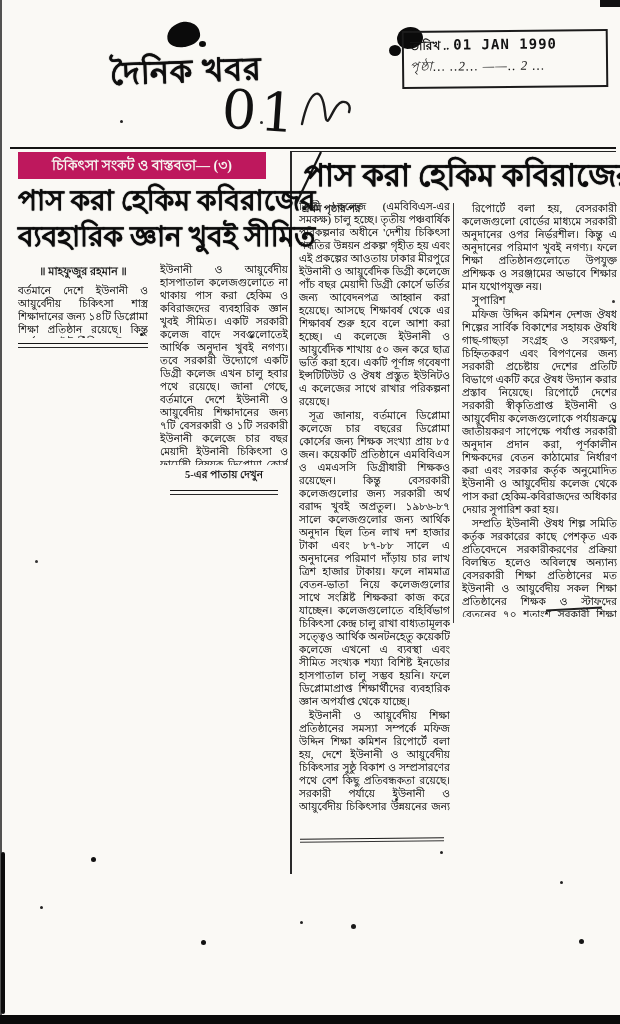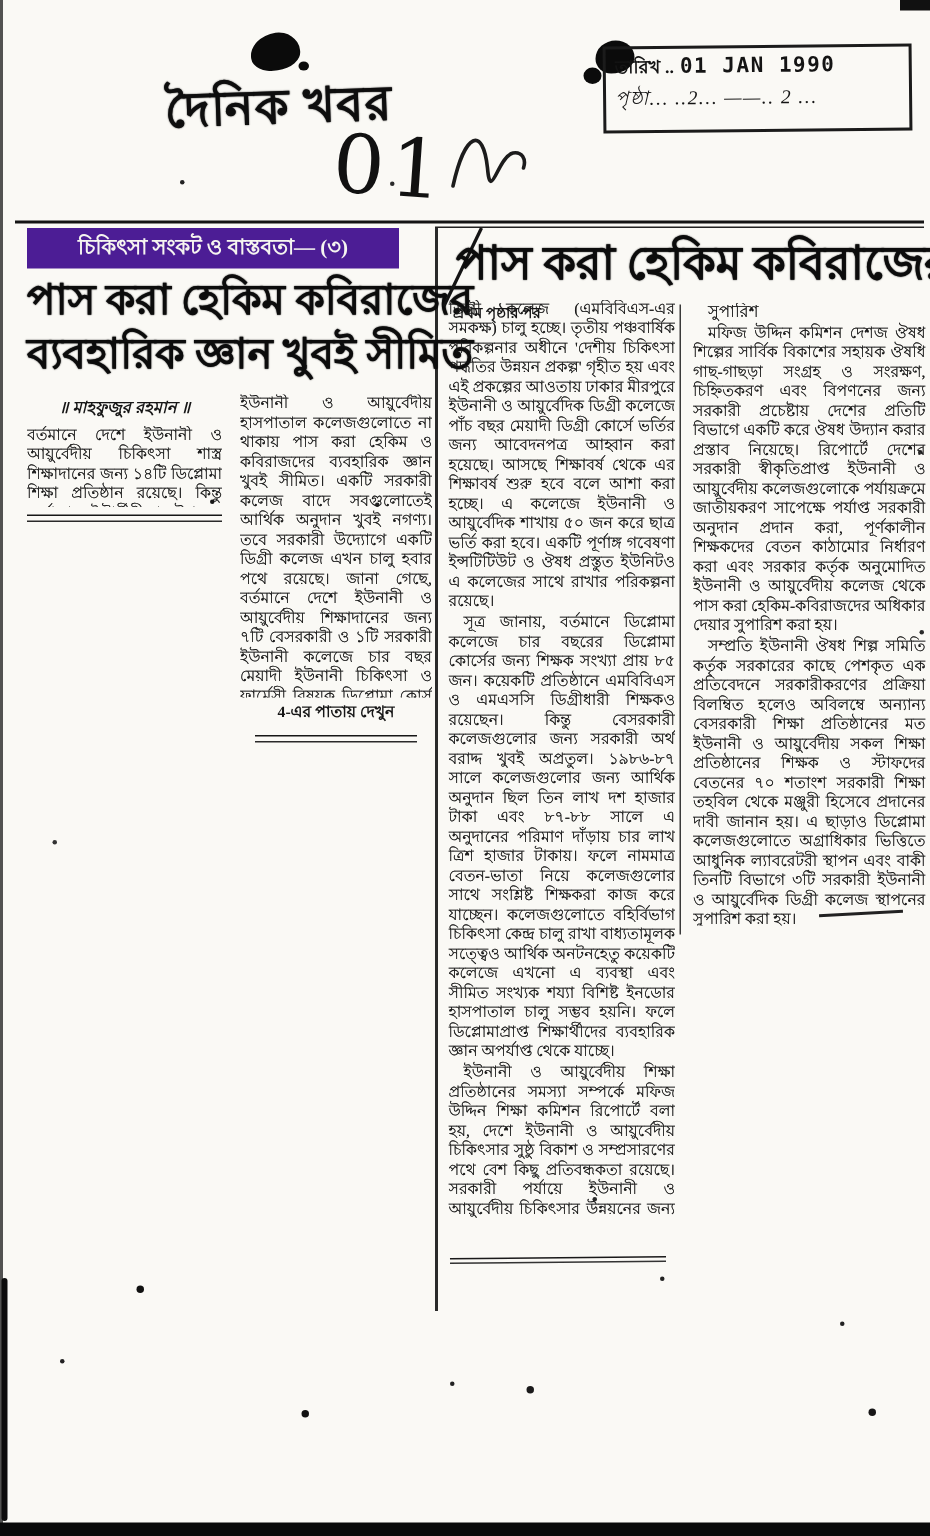--- a/index.html
+++ b/index.html
@@ -47,28 +47,28 @@
   }
   .swoosh{position:absolute;left:296px;top:80px;}
   .top-rule{position:absolute;left:10px;top:147px;width:606px;height:2px;background:#141414;}
   .top-rule2{position:absolute;left:290px;top:151px;width:326px;height:1px;background:#222;}
   
   .v-divider-main{position:absolute;left:290px;top:152px;width:2px;height:722px;background:#2a2a2a;}
   .v-divider-cols{position:absolute;left:453px;top:203px;width:1px;height:420px;background:#3a3a3a;}
   
   .article-left{position:absolute;left:18px;top:152px;width:268px;}
   .kicker{
-    background:#4c1d95;color:#f6f5f0;width:248px;height:27px;line-height:27px;
+    background:#be185d;color:#f6f5f0;width:248px;height:27px;line-height:27px;
     text-align:center;font-size:14px;font-weight:bold;
   }
   .hl{font-weight:bold;color:#0c0c0c;font-size:28px;line-height:36px;white-space:nowrap;text-shadow:0 0 1px #000;}
   .hl1{margin-top:4px;}
   .la-cols{position:relative;margin-top:8px;height:340px;}
   .la-colA{position:absolute;left:0;top:0;width:130px;}
-  .byline{text-align:center;font-weight:bold;font-size:11px;margin-bottom:2px;font-style:italic;}
+  .byline{text-align:center;font-weight:bold;font-size:11px;margin-bottom:2px;}
   .body-text{
     font-size:10.5px;line-height:13px;text-align:justify;
     color:#1b1b1b;word-break:break-word;text-shadow:0 0 .4px rgba(0,0,0,.55);
   }
   .la-colA .clip{height:54px;overflow:hidden;}
   .double-rule{border-top:1.5px solid #161616;border-bottom:1px solid #2a2a2a;height:3px;margin-top:5px;}
   .la-colB{position:absolute;left:142px;top:0;width:128px;}
   .la-colB .clip{height:202px;overflow:hidden;}
   .continuation{text-align:center;font-weight:bold;font-size:10.5px;margin-top:2px;}
   .la-colB .double-rule{width:108px;margin:6px auto 0;}
@@ -131,41 +131,42 @@
         <div class="byline">॥ মাহফুজুর রহমান ॥</div>
         <div class="clip">
           <div class="body-text">বর্তমানে দেশে ইউনানী ও আয়ুর্বেদীয় চিকিৎসা শাস্ত্র শিক্ষাদানের জন্য ১৪টি ডিপ্লোমা শিক্ষা প্রতিষ্ঠান রয়েছে। কিন্তু অর্থাভাবে ইন্টার্নীশীপের উপযুক্ত</div>
         </div>
         <div class="double-rule"></div>
       </div>
       <div class="la-colB">
         <div class="clip">
           <div class="body-text">ইউনানী ও আয়ুর্বেদীয় হাসপাতাল কলেজগুলোতে না থাকায় পাস করা হেকিম ও কবিরাজদের ব্যবহারিক জ্ঞান খুবই সীমিত। একটি সরকারী কলেজ বাদে সবগুলোতেই আর্থিক অনুদান খুবই নগণ্য। তবে সরকারী উদ্যোগে একটি ডিগ্রী কলেজ এখন চালু হবার পথে রয়েছে। জানা গেছে, বর্তমানে দেশে ইউনানী ও আয়ুর্বেদীয় শিক্ষাদানের জন্য ৭টি বেসরকারী ও ১টি সরকারী ইউনানী কলেজে চার বছর মেয়াদী ইউনানী চিকিৎসা ও ফার্মেসী বিষয়ক ডিপ্লোমা কোর্স চালু রয়েছে। একইভাবে ৫টি আয়ুর্বেদীয় কলেজে রয়েছে ডিপ্লোমা কোর্স। সিলেটে ইউনানী কলেজটি সরকারী এবং ঢাকায় একশয্যা বিশিষ্ট একটি সরকারী ইউনানী ও আয়ুর্বেদিক</div>
         </div>
-        <div class="continuation">4-এর পাতায় দেখুন</div>
+        <div class="continuation">5-এর পাতায় দেখুন</div>
         <div class="double-rule"></div>
       </div>
     </div>
   </div>
 
   <div class="article-right">
     <svg class="ra-slash" width="30" height="56" viewBox="0 0 30 56">
       <line x1="2" y1="54" x2="27" y2="2" stroke="#141414" stroke-width="2.2"></line>
     </svg>
     <div class="ra-headline">পাস করা হেকিম কবিরাজের</div>
     <div class="ra-contnote">প্রথম পৃষ্ঠার পর</div>
 
     <div class="ra-col1 body-text">
       <p>ডিগ্রী কলেজ (এমবিবিএস-এর সমকক্ষ) চালু হচ্ছে। তৃতীয় পঞ্চবার্ষিক পরিকল্পনার অধীনে 'দেশীয় চিকিৎসা পদ্ধতির উন্নয়ন প্রকল্প' গৃহীত হয় এবং এই প্রকল্পের আওতায় ঢাকার মীরপুরে ইউনানী ও আয়ুর্বেদিক ডিগ্রী কলেজে পাঁচ বছর মেয়াদী ডিগ্রী কোর্সে ভর্তির জন্য আবেদনপত্র আহ্বান করা হয়েছে। আসছে শিক্ষাবর্ষ থেকে এর শিক্ষাবর্ষ শুরু হবে বলে আশা করা হচ্ছে। এ কলেজে ইউনানী ও আয়ুর্বেদিক শাখায় ৫০ জন করে ছাত্র ভর্তি করা হবে। একটি পূর্ণাঙ্গ গবেষণা ইন্সটিটিউট ও ঔষধ প্রস্তুত ইউনিটও এ কলেজের সাথে রাখার পরিকল্পনা রয়েছে।</p>
       <p>সূত্র জানায়, বর্তমানে ডিপ্লোমা কলেজে চার বছরের ডিপ্লোমা কোর্সের জন্য শিক্ষক সংখ্যা প্রায় ৮৫ জন। কয়েকটি প্রতিষ্ঠানে এমবিবিএস ও এমএসসি ডিগ্রীধারী শিক্ষকও রয়েছেন। কিন্তু বেসরকারী কলেজগুলোর জন্য সরকারী অর্থ বরাদ্দ খুবই অপ্রতুল। ১৯৮৬-৮৭ সালে কলেজগুলোর জন্য আর্থিক অনুদান ছিল তিন লাখ দশ হাজার টাকা এবং ৮৭-৮৮ সালে এ অনুদানের পরিমাণ দাঁড়ায় চার লাখ ত্রিশ হাজার টাকায়। ফলে নামমাত্র বেতন-ভাতা নিয়ে কলেজগুলোর সাথে সংশ্লিষ্ট শিক্ষকরা কাজ করে যাচ্ছেন। কলেজগুলোতে বহির্বিভাগ চিকিৎসা কেন্দ্র চালু রাখা বাধ্যতামূলক সত্ত্বেও আর্থিক অনটনহেতু কয়েকটি কলেজে এখনো এ ব্যবস্থা এবং সীমিত সংখ্যক শয্যা বিশিষ্ট ইনডোর হাসপাতাল চালু সম্ভব হয়নি। ফলে ডিপ্লোমাপ্রাপ্ত শিক্ষার্থীদের ব্যবহারিক জ্ঞান অপর্যাপ্ত থেকে যাচ্ছে।</p>
       <p>ইউনানী ও আয়ুর্বেদীয় শিক্ষা প্রতিষ্ঠানের সমস্যা সম্পর্কে মফিজ উদ্দিন শিক্ষা কমিশন রিপোর্টে বলা হয়, দেশে ইউনানী ও আয়ুর্বেদীয় চিকিৎসার সুষ্ঠু বিকাশ ও সম্প্রসারণের পথে বেশ কিছু প্রতিবন্ধকতা রয়েছে। সরকারী পর্যায়ে ইউনানী ও আয়ুর্বেদীয় চিকিৎসার উন্নয়নের জন্য মন্ত্রণালয়ে কোন পৃথক সেল না থাকা, বাংলা ভাষায় পাঠ্য ও রেফারেন্স গ্রন্থের স্বল্পতা, অপর্যাপ্ত পৃষ্ঠপোষকতা, উন্নতমানের চিকিৎসা সরঞ্জাম ও উপকরণের অভাব, সংশ্লিষ্ট শিক্ষা পদ্ধতিতে গবেষণা প্রশিক্ষণের নিমিত্ত উপযুক্ত প্রতিষ্ঠান না থাকা, সর্বোপরি সরকারী ও বেসরকারী পর্যায়ে সংশ্লিষ্ট চিকিৎসা উন্নয়নের জন্য কোন সুনির্দিষ্ট প্রাতিষ্ঠানিক কাঠামোর অভাবকে রিপোর্টে প্রধান সমস্যা হিসেবে উল্লেখ করা হয়।</p>
     </div>
     <div class="ra-end-rule1"></div>
 
     <div class="ra-col2 body-text">
+      <p>রিপোর্টে বলা হয়, বেসরকারী কলেজগুলো বোর্ডের মাধ্যমে সরকারী অনুদানের ওপর নির্ভরশীল। কিন্তু এ অনুদানের পরিমাণ খুবই নগণ্য। ফলে শিক্ষা প্রতিষ্ঠানগুলোতে উপযুক্ত প্রশিক্ষক ও সরঞ্জামের অভাবে শিক্ষার মান যথোপযুক্ত নয়।</p>
       <p class="subhead">সুপারিশ</p>
       <p>মফিজ উদ্দিন কমিশন দেশজ ঔষধ শিল্পের সার্বিক বিকাশের সহায়ক ঔষধি গাছ-গাছড়া সংগ্রহ ও সংরক্ষণ, চিহ্নিতকরণ এবং বিপণনের জন্য সরকারী প্রচেষ্টায় দেশের প্রতিটি বিভাগে একটি করে ঔষধ উদ্যান করার প্রস্তাব নিয়েছে। রিপোর্টে দেশের সরকারী স্বীকৃতিপ্রাপ্ত ইউনানী ও আয়ুর্বেদীয় কলেজগুলোকে পর্যায়ক্রমে জাতীয়করণ সাপেক্ষে পর্যাপ্ত সরকারী অনুদান প্রদান করা, পূর্ণকালীন শিক্ষকদের বেতন কাঠামোর নির্ধারণ করা এবং সরকার কর্তৃক অনুমোদিত ইউনানী ও আয়ুর্বেদীয় কলেজ থেকে পাস করা হেকিম-কবিরাজদের অধিকার দেয়ার সুপারিশ করা হয়।</p>
       <p>সম্প্রতি ইউনানী ঔষধ শিল্প সমিতি কর্তৃক সরকারের কাছে পেশকৃত এক প্রতিবেদনে সরকারীকরণের প্রক্রিয়া বিলম্বিত হলেও অবিলম্বে অন্যান্য বেসরকারী শিক্ষা প্রতিষ্ঠানের মত ইউনানী ও আয়ুর্বেদীয় সকল শিক্ষা প্রতিষ্ঠানের শিক্ষক ও স্টাফদের বেতনের ৭০ শতাংশ সরকারী শিক্ষা তহবিল থেকে মঞ্জুরী হিসেবে প্রদানের দাবী জানান হয়। এ ছাড়াও ডিপ্লোমা কলেজগুলোতে অগ্রাধিকার ভিত্তিতে আধুনিক ল্যাবরেটরী স্থাপন এবং বাকী তিনটি বিভাগে ৩টি সরকারী ইউনানী ও আয়ুর্বেদিক ডিগ্রী কলেজ স্থাপনের সুপারিশ করা হয়।</p>
     </div>
     <div class="ra-end-dash"></div>
   </div>
 
   <div class="v-divider-cols"></div>
 
 </div>

